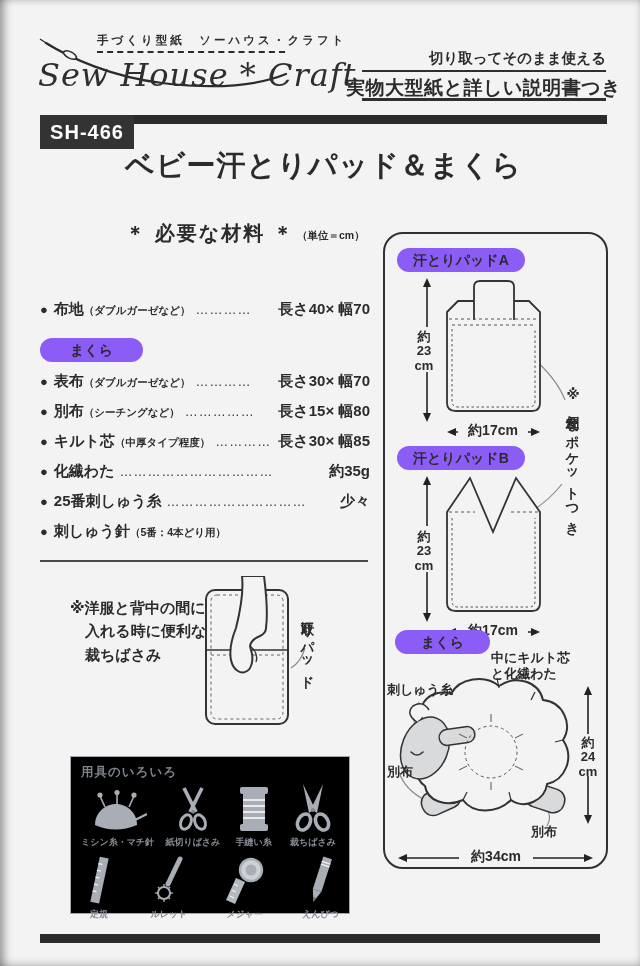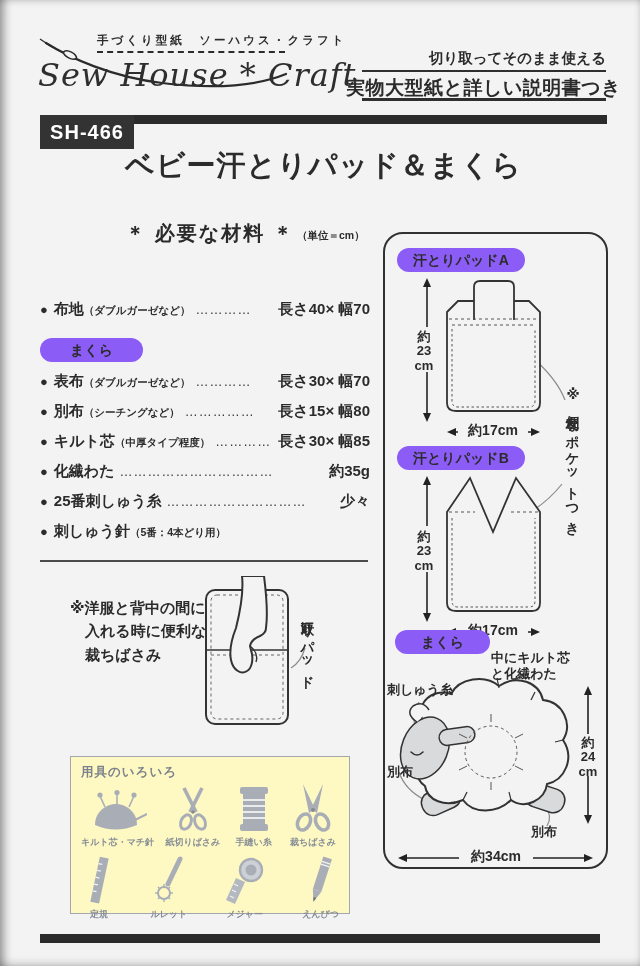--- a/index.html
+++ b/index.html
@@ -32,21 +32,21 @@
   .item .inote{font-size:10.5px;font-weight:600;white-space:nowrap;}
   .item .idots{flex:1;overflow:hidden;white-space:nowrap;font-size:13px;letter-spacing:1px;margin:0 5px;color:#333;}
   .item .ivalue{font-size:15px;font-weight:700;white-space:nowrap;}
   .divider{background:#4a4a4a;height:2px;}
   
   .pnote{font-size:15px;font-weight:700;line-height:1.55;white-space:nowrap;}
   .pnote .ind{padding-left:15px;}
   .vtext{writing-mode:vertical-rl;text-orientation:upright;font-size:13.5px;font-weight:600;
          letter-spacing:2px;white-space:nowrap;}
   
-  .tools-box{border:1px solid #a3a7ad;background:#fef9c3;}
+  .tools-box{border:1px solid #a3a7ad;background:#000000;}
   .tools-title{font-size:12.5px;font-weight:800;color:#7d838c;letter-spacing:1px;}
   .tool-row{display:flex;justify-content:space-between;align-items:flex-end;padding:0 10px;}
   .tool-cell{display:flex;flex-direction:column;align-items:center;justify-content:flex-end;}
   .tool-label{font-size:9px;color:#878d96;font-weight:700;margin-top:3px;white-space:nowrap;}
   
   .panel{border:2.5px solid #2f3133;border-radius:20px;background:#f3f3f4;}
   .dimlabel{font-size:13px;font-weight:700;text-align:center;line-height:1.1;}
   .wlabel{font-size:14px;font-weight:700;text-align:center;background:#f3f3f4;white-space:nowrap;}
   .slabel{font-size:13px;font-weight:700;line-height:1.2;white-space:nowrap;}
 </style>
@@ -158,21 +158,21 @@
             <line x1="16" y1="18" x2="11" y2="7"></line>
               <line x1="28" y1="15" x2="28" y2="4"></line>
               <line x1="40" y1="18" x2="45" y2="7"></line>
           </g>
           <circle cx="11" cy="6" r="2.6" fill="#a9aeb6"></circle>
             <circle cx="28" cy="3.5" r="2.6" fill="#a9aeb6"></circle>
             <circle cx="45" cy="6" r="2.6" fill="#a9aeb6"></circle>
           <path d="M6,36 C6,22 18,15 27,15 C36,15 48,22 48,36 C33,42 20,42 6,36 Z" fill="#a9aeb6"></path>
           <line x1="46" y1="31" x2="58" y2="25" stroke="#a9aeb6" stroke-width="2.2"></line>
         </svg>
-        <div class="tool-label">キルト芯・マチ針</div>
+        <div class="tool-label">ミシン糸・マチ針</div>
       </div>
       <div class="tool-cell">
         <svg width="44" height="48" viewBox="0 0 44 48">
           <line x1="13" y1="3" x2="25" y2="27" stroke="#a9aeb6" stroke-width="3.6"></line>
           <line x1="31" y1="3" x2="19" y2="27" stroke="#a9aeb6" stroke-width="3.6"></line>
           <circle cx="22" cy="27" r="1.8" fill="#848a92"></circle>
           <ellipse cx="15" cy="37" rx="5" ry="7.5" transform="rotate(24 15 37)" fill="none" stroke="#a9aeb6" stroke-width="3"></ellipse>
           <ellipse cx="29" cy="37" rx="5" ry="7.5" transform="rotate(-24 29 37)" fill="none" stroke="#a9aeb6" stroke-width="3"></ellipse>
         </svg>
         <div class="tool-label">紙切りばさみ</div>

